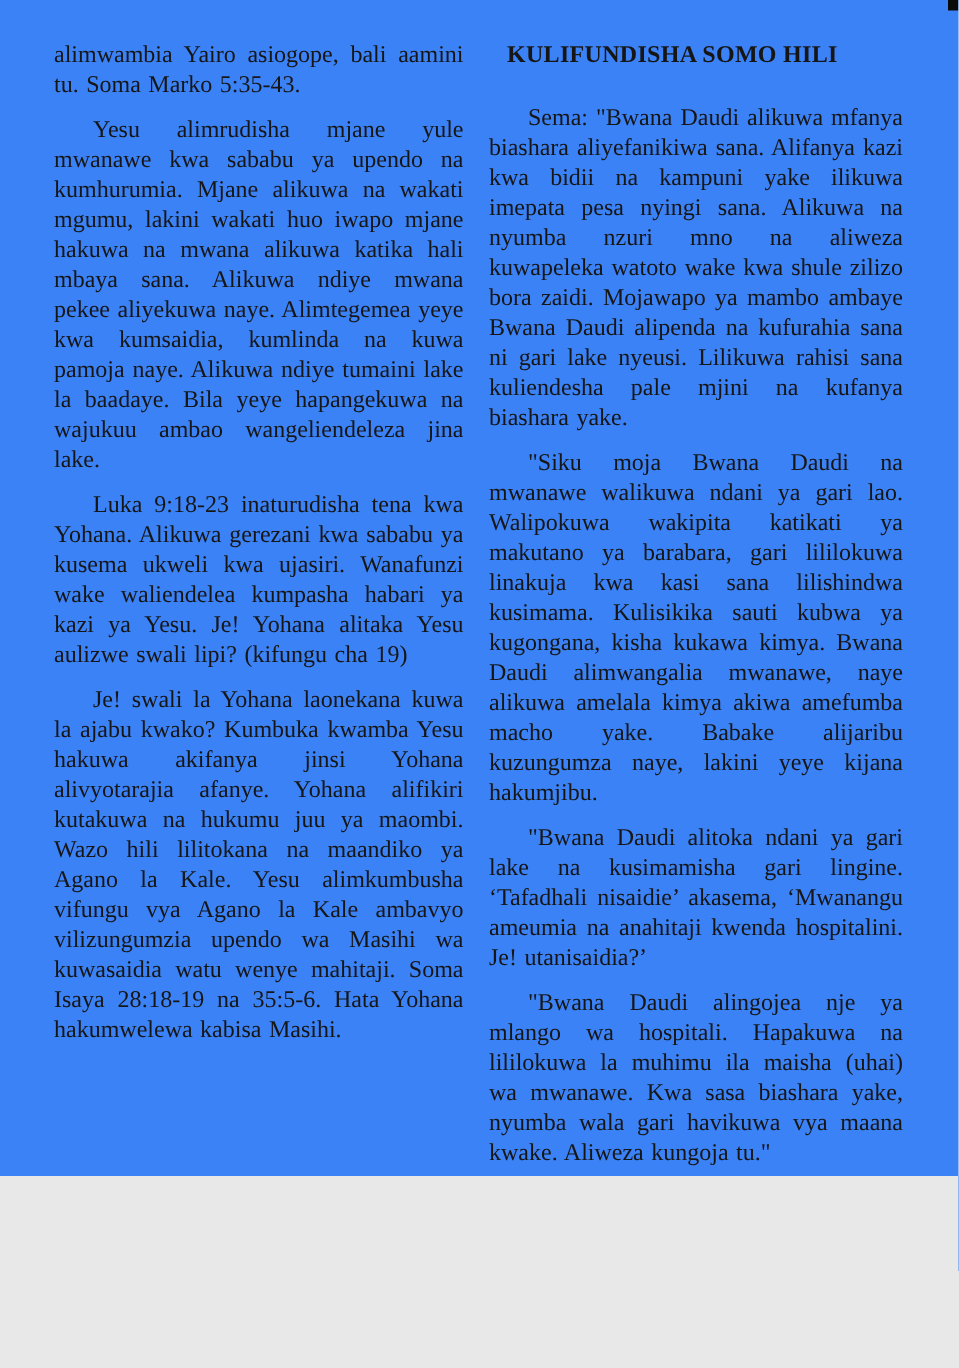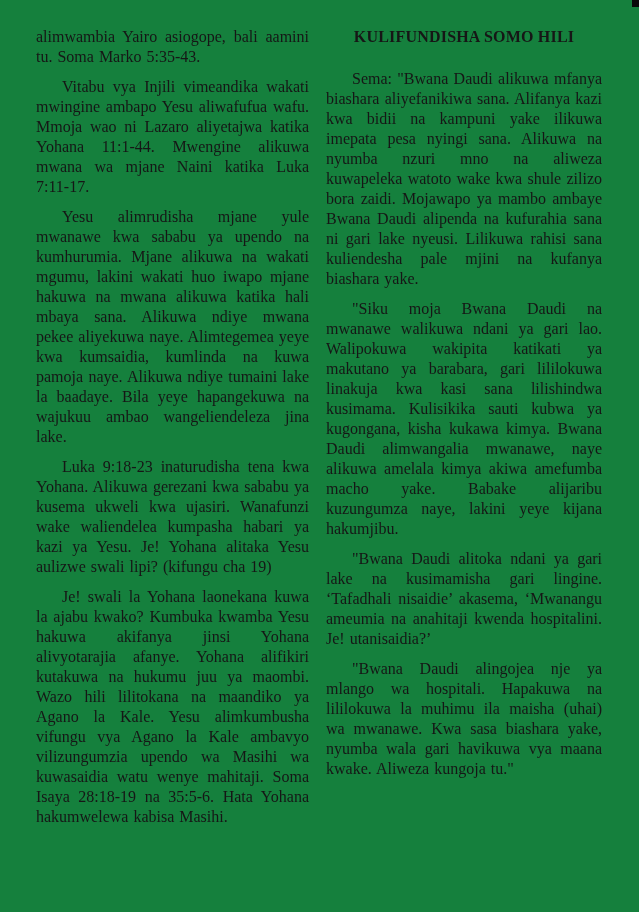--- a/index.html
+++ b/index.html
@@ -3,23 +3,23 @@
 <meta charset="utf-8">
 <style>
   html, body {
     margin: 0;
     padding: 0;
     background: #e8e8e8;
   }
   .page {
     position: relative;
     width: 639px;
-    height: 912px;
+    height: 784px;
     margin: 0 auto;
-    background: #15803d;
+    background: #3b82f6;
     color: #161616;
     font-family: "Liberation Serif", serif;
     overflow: hidden;
   }
   .scan-mark {
     position: absolute;
     top: 0;
     right: 0;
     width: 7px;
     height: 7px;
@@ -43,23 +43,23 @@
   .col p {
     margin: 0 0 10px 0;
     text-indent: 26px;
     word-spacing: 1px;
   }
   .col p.no-indent { text-indent: 0; }
   .heading {
     font-weight: bold;
     font-size: 16px;
     line-height: 20px;
-    margin: 0 0 22px 0;
+    margin: 0 0 22px 12px;
     letter-spacing: 0.2px;
-    text-align: center;
+    text-align: left;
   }
   .heading.h2 { margin-bottom: 18px; }
   .page-number {
     position: absolute;
     top: 847px;
     left: 0;
     width: 620px;
     text-align: center;
     font-size: 16px;
   }
@@ -68,21 +68,20 @@
 <body>
 
 <div class="page">
 
   <div class="scan-mark"></div>
 
   <div class="columns">
 
     <div class="col col-left">
       <p class="no-indent">alimwambia Yairo asiogope, bali aamini tu. Soma Marko 5:35-43.</p>
-      <p>Vitabu vya Injili vimeandika wakati mwingine ambapo Yesu aliwafufua wafu. Mmoja wao ni Lazaro aliyetajwa katika Yohana 11:1-44. Mwengine alikuwa mwana wa mjane Naini katika Luka 7:11-17.</p>
       <p>Yesu alimrudisha mjane yule mwanawe kwa sababu ya upendo na kumhurumia. Mjane alikuwa na wakati mgumu, lakini wakati huo iwapo mjane hakuwa na mwana alikuwa katika hali mbaya sana. Alikuwa ndiye mwana pekee aliyekuwa naye. Alimtegemea yeye kwa kumsaidia, kumlinda na kuwa pamoja naye. Alikuwa ndiye tumaini lake la baadaye. Bila yeye hapangekuwa na wajukuu ambao wangeliendeleza jina lake.</p>
       <p>Luka 9:18-23 inaturudisha tena kwa Yohana. Alikuwa gerezani kwa sababu ya kusema ukweli kwa ujasiri. Wanafunzi wake waliendelea kumpasha habari ya kazi ya Yesu. Je! Yohana alitaka Yesu aulizwe swali lipi? (kifungu cha 19)</p>
       <p>Je! swali la Yohana laonekana kuwa la ajabu kwako? Kumbuka kwamba Yesu hakuwa akifanya jinsi Yohana alivyotarajia afanye. Yohana alifikiri kutakuwa na hukumu juu ya maombi. Wazo hili lilitokana na maandiko ya Agano la Kale. Yesu alimkumbusha vifungu vya Agano la Kale ambavyo vilizungumzia upendo wa Masihi wa kuwasaidia watu wenye mahitaji. Soma Isaya 28:18-19 na 35:5-6. Hata Yohana hakumwelewa kabisa Masihi.</p>
     </div>
 
     <div class="col col-right">
       <div class="heading h1">KULIFUNDISHA SOMO HILI</div>
       <p>Sema: "Bwana Daudi alikuwa mfanya biashara aliyefanikiwa sana. Alifanya kazi kwa bidii na kampuni yake ilikuwa imepata pesa nyingi sana. Alikuwa na nyumba nzuri mno na aliweza kuwapeleka watoto wake kwa shule zilizo bora zaidi. Mojawapo ya mambo ambaye Bwana Daudi alipenda na kufurahia sana ni gari lake nyeusi. Lilikuwa rahisi sana kuliendesha pale mjini na kufanya biashara yake.</p>
       <p>"Siku moja Bwana Daudi na mwanawe walikuwa ndani ya gari lao. Walipokuwa wakipita katikati ya makutano ya barabara, gari lililokuwa linakuja kwa kasi sana lilishindwa kusimama. Kulisikika sauti kubwa ya kugongana, kisha kukawa kimya. Bwana Daudi alimwangalia mwanawe, naye alikuwa amelala kimya akiwa amefumba macho yake. Babake alijaribu kuzungumza naye, lakini yeye kijana hakumjibu.</p>
       <p>"Bwana Daudi alitoka ndani ya gari lake na kusimamisha gari lingine. ‘Tafadhali nisaidie’ akasema, ‘Mwanangu ameumia na anahitaji kwenda hospitalini. Je! utanisaidia?’</p>

